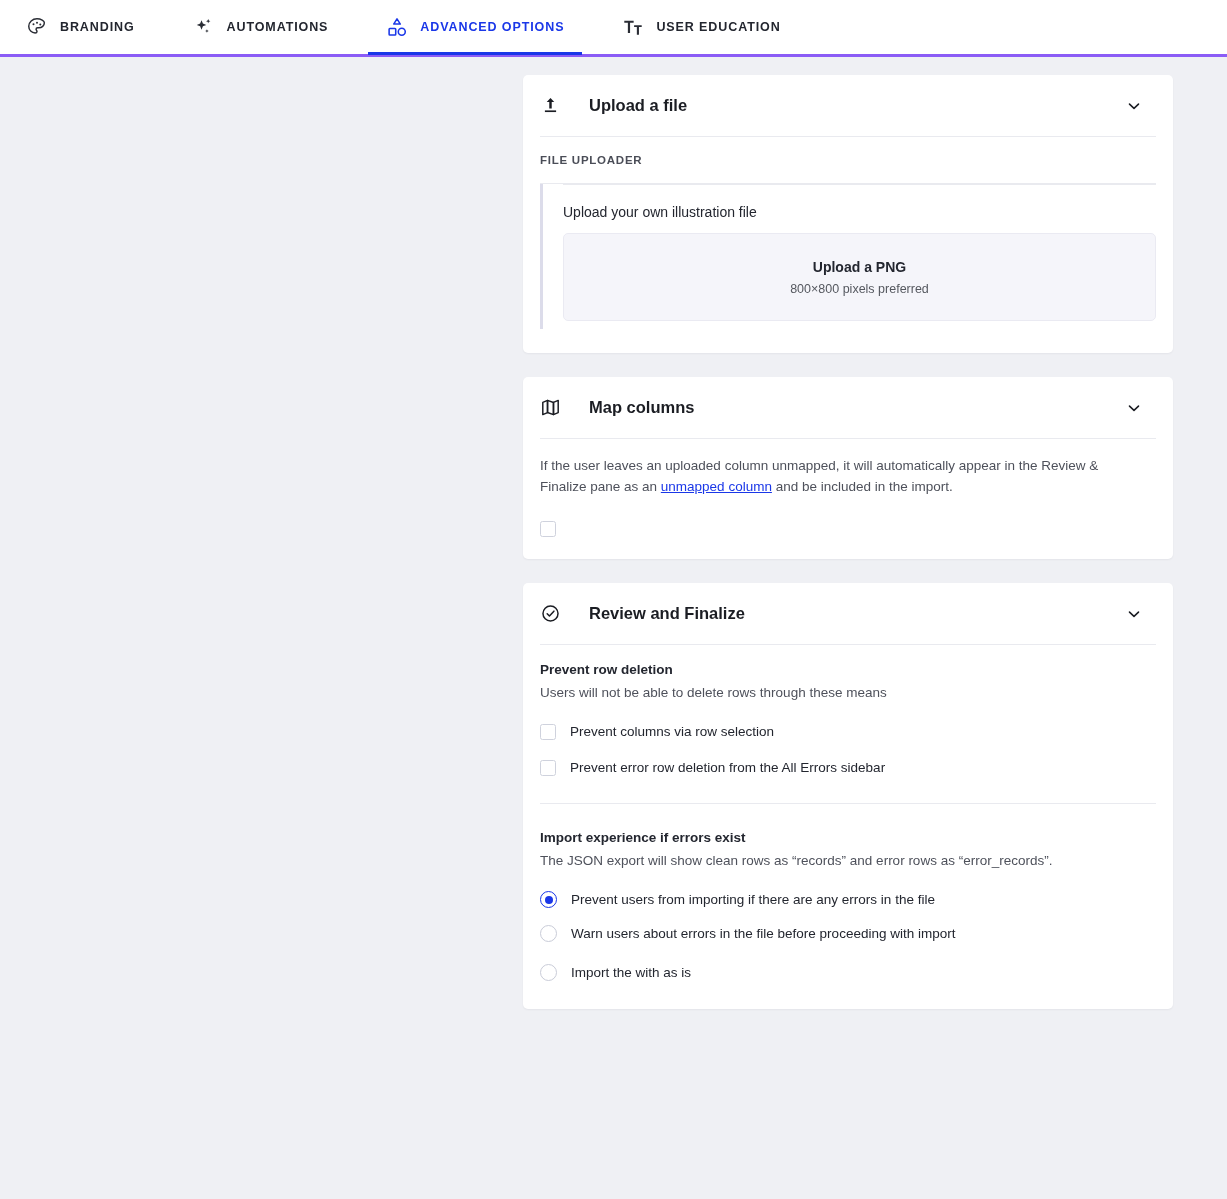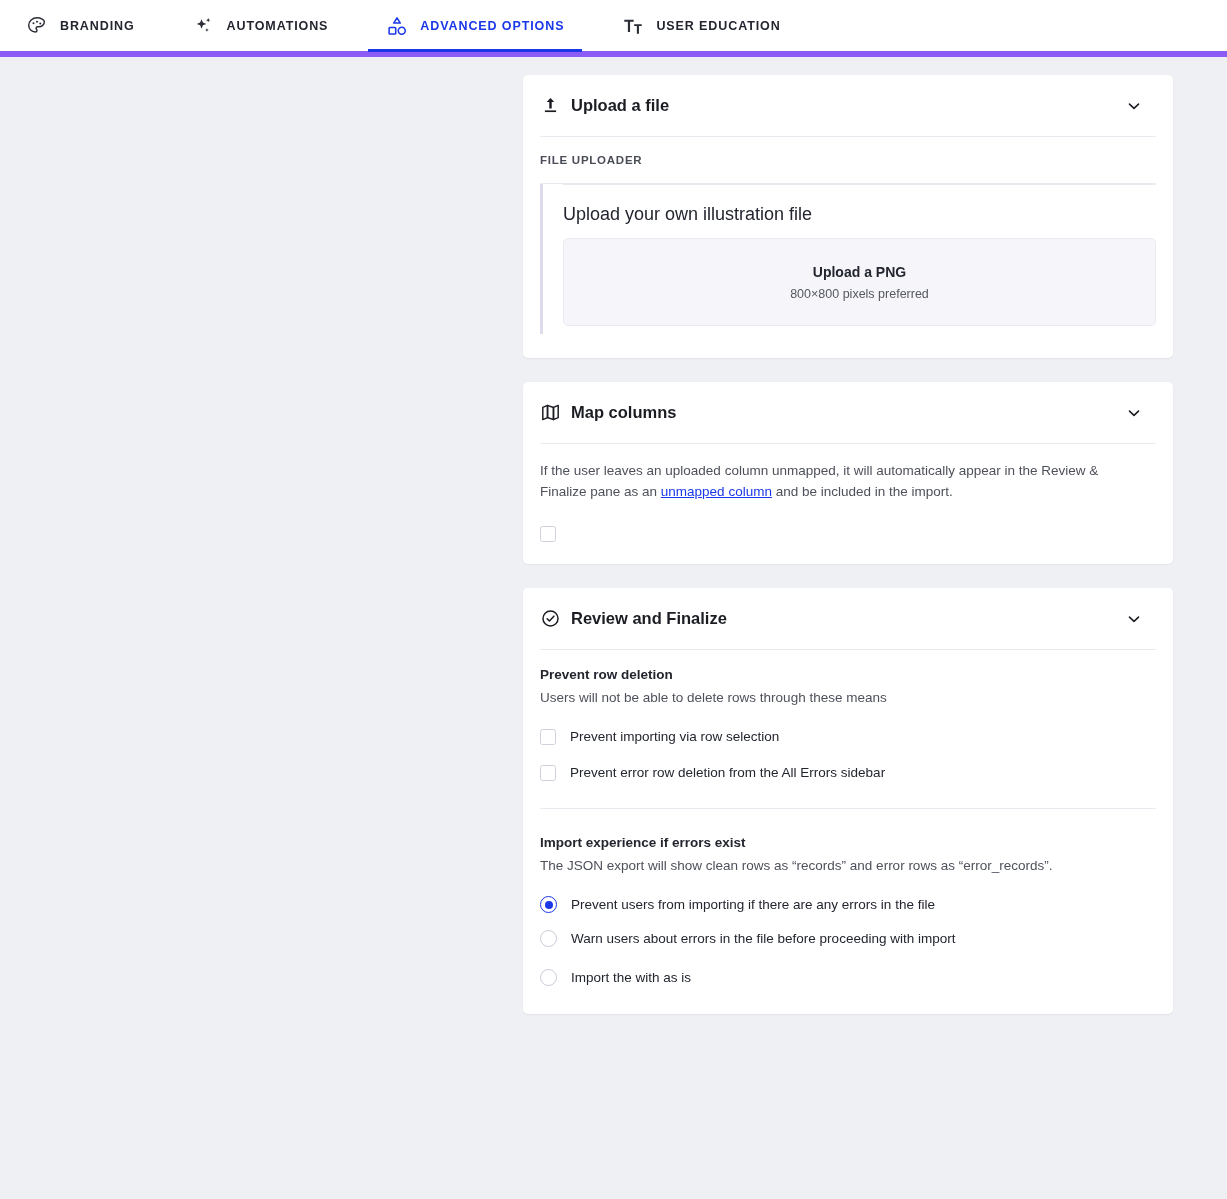--- a/index.html
+++ b/index.html
@@ -11,21 +11,21 @@
     -webkit-font-smoothing: antialiased;
   }
 
   
   .tabbar {
     height: 57px;
     background: #ffffff;
     display: flex;
     align-items: stretch;
     padding-left: 8px;
-    border-bottom: 6px solid #8b5cf6;
+    border-bottom: 3px solid #8b5cf6;
     position: relative;
   }
   .tab {
     display: flex;
     align-items: center;
     gap: 12px;
     padding: 0 18px;
     margin-right: 22px;
     position: relative;
     cursor: pointer;
@@ -60,21 +60,21 @@
 
   .card {
     background: #ffffff;
     border-radius: 5px;
     box-shadow: 0 1px 2px rgba(16,24,40,0.05);
     overflow: hidden;
   }
   .card-header {
     display: flex;
     align-items: center;
-    gap: 10px;
+    gap: 28px;
     padding: 20px 30px 20px 17px;
   }
   .card-header .title {
     font-size: 16.5px;
     font-weight: bold;
     color: #1b1d23;
     flex: 1;
   }
   .hdr-icon { width: 21px; height: 21px; flex: 0 0 21px; display: block; }
   .chev { width: 18px; height: 18px; flex: 0 0 18px; cursor: pointer; }
@@ -125,21 +125,21 @@
     font-family: "Liberation Sans", sans-serif;
     font-size: 13px;
     padding: 0 7px;
     color: #23262f;
   }
   .mb-unit { font-size: 13.5px; color: #23262f; }
 
   .inner-divider { height: 1px; background: #e9eaef; margin-right: 17px; }
 
   .illu-label {
-    font-size: 18px;
+    font-size: 14px;
     color: #23262f;
     margin-top: 19px;
     margin-bottom: 13px;
   }
   .dropzone {
     background: #f5f5fa;
     border: 1px solid #eaeaf2;
     border-radius: 5px;
     margin-right: 17px;
     height: 88px;
@@ -340,21 +340,21 @@
       </div>
       <div class="divider"></div>
 
       <div class="card-body">
 
         <div class="body-label">Prevent row deletion</div>
         <div class="body-desc">Users will not be able to delete rows through these means</div>
 
         <div class="opt-row">
           <span class="cbx"></span>
-          <span class="opt-label">Prevent importing via row selection</span>
+          <span class="opt-label">Prevent columns via row selection</span>
         </div>
         <div class="opt-row">
           <span class="cbx"></span>
           <span class="opt-label">Prevent error row deletion from the All Errors sidebar</span>
         </div>
 
         <div class="sec-divider"></div>
 
         <div class="group-gap">
           <div class="body-label">Import experience if errors exist</div>

